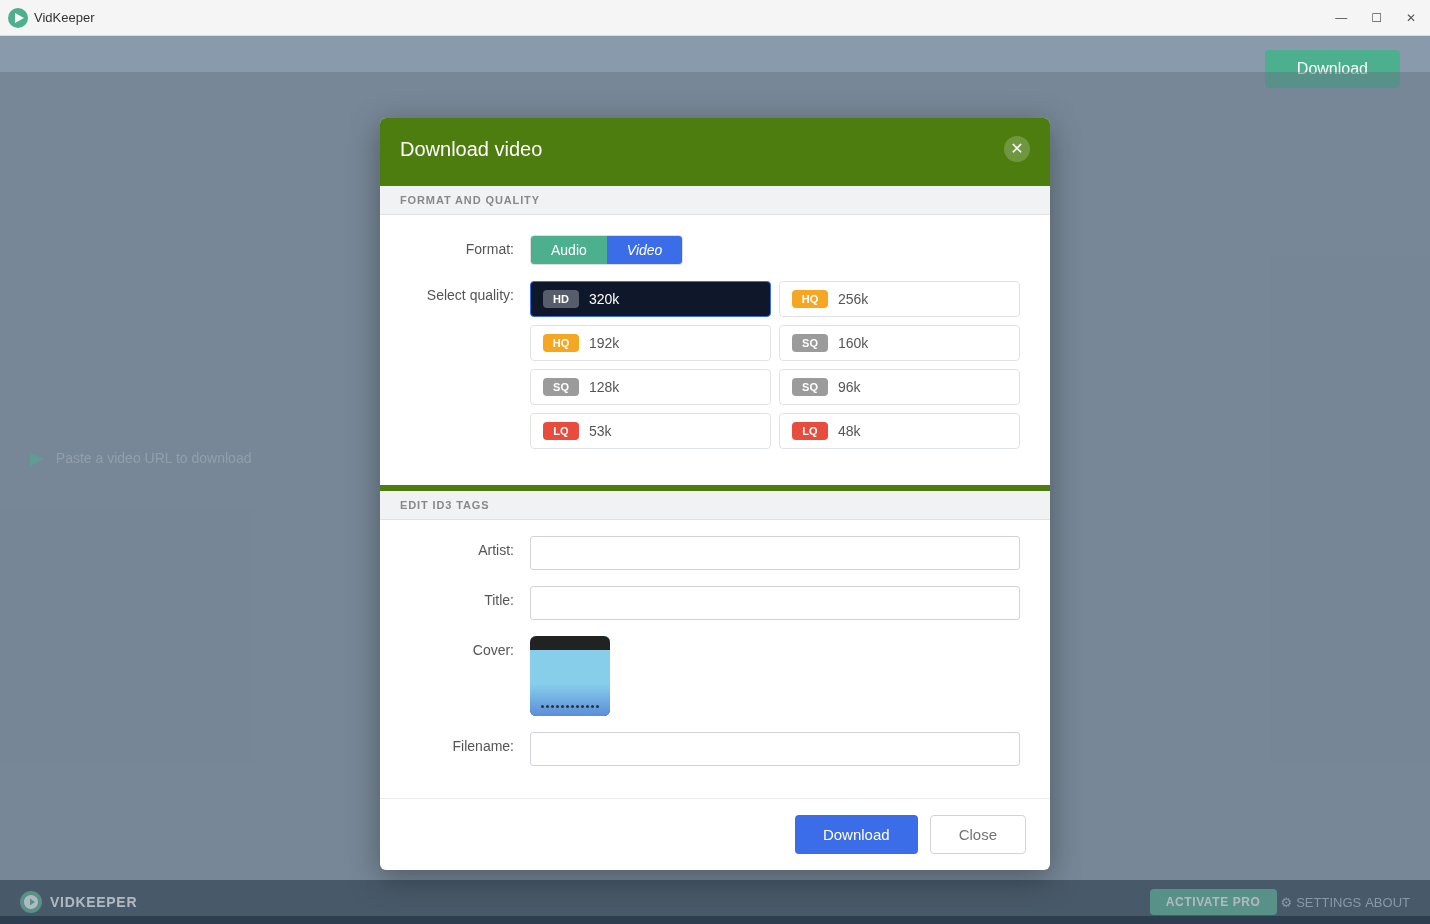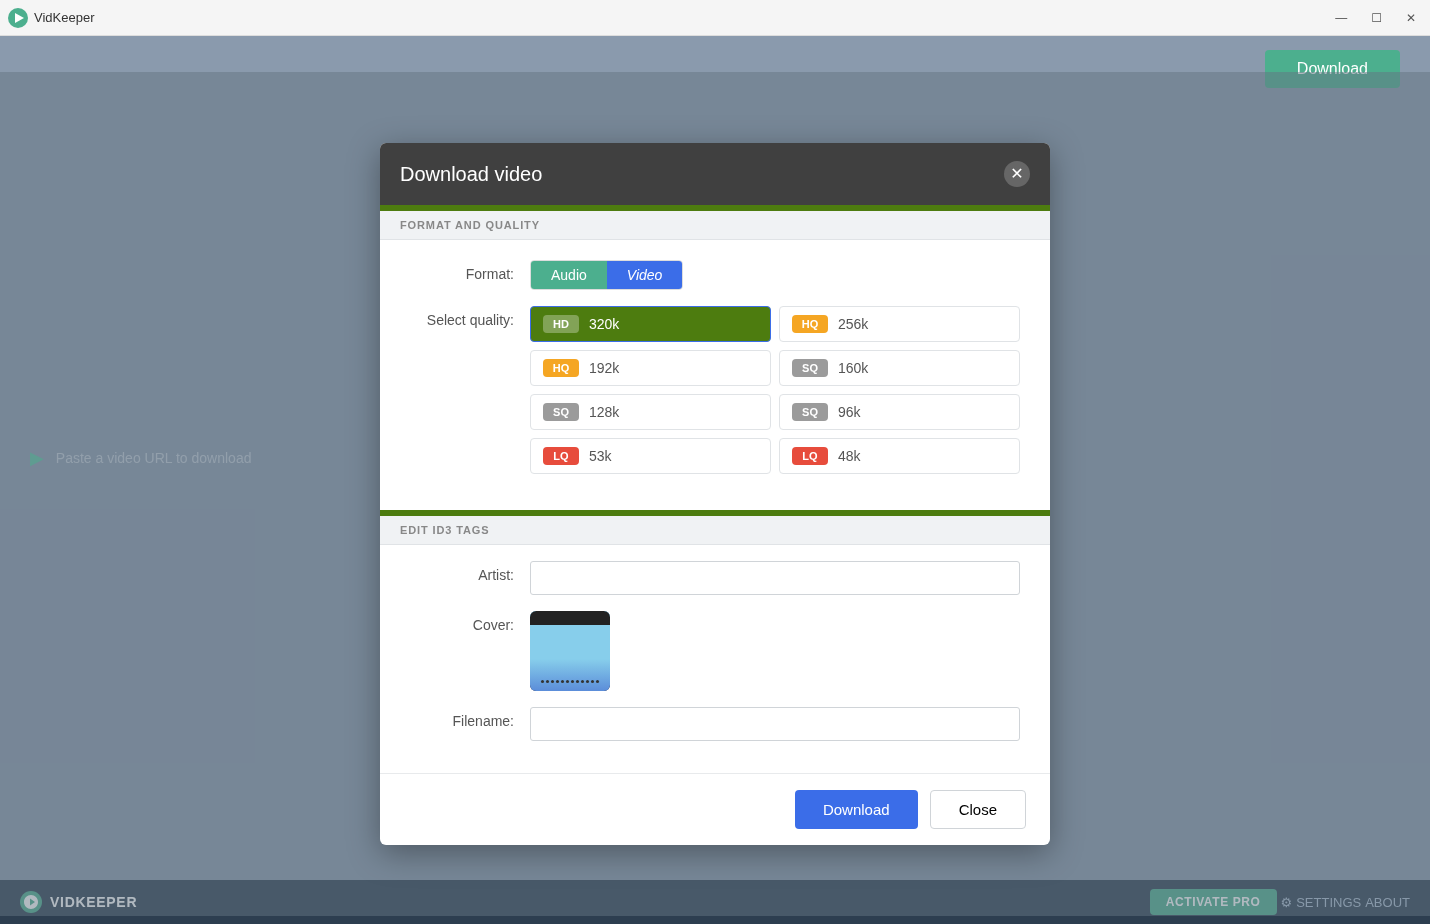--- a/index.html
+++ b/index.html
@@ -110,21 +110,21 @@
 
     
     .dialog {
       background: white;
       border-radius: 6px;
       width: 670px;
       box-shadow: 0 8px 32px rgba(0,0,0,0.35);
       overflow: hidden;
     }
     .dialog-header {
-      background: #404040;
+      background: #4d7c0f;
       color: white;
       padding: 18px 20px;
       display: flex;
       align-items: center;
       justify-content: space-between;
     }
     .dialog-header-title {
       font-size: 20px;
       font-weight: 500;
     }
@@ -214,21 +214,21 @@
       align-items: center;
       border: 1px solid #e0e3e6;
       border-radius: 4px;
       padding: 8px 12px;
       cursor: pointer;
       background: white;
       gap: 10px;
     }
     .quality-item.selected {
       border-color: #3b6de8;
-      background: #4d7c0f;
+      background: #0f172a;
     }
     .quality-item.selected .quality-label-text {
       color: white;
     }
     .quality-badge {
       border-radius: 4px;
       padding: 3px 6px;
       font-size: 11px;
       font-weight: 700;
       color: white;
@@ -323,21 +323,21 @@
       color: white;
       border: none;
       padding: 10px 28px;
       border-radius: 4px;
       font-size: 15px;
       cursor: pointer;
       font-weight: 500;
     }
     .btn-close {
       background: white;
-      color: #000000;
+      color: #737373;
       border: 1px solid #d0d4d8;
       padding: 10px 28px;
       border-radius: 4px;
       font-size: 15px;
       cursor: pointer;
     }
 
     
     .bottom-bar {
       background: #2d3e50;
@@ -505,20 +505,26 @@
 
       <div class="id3-body">
 
         <div class="form-row">
           <div class="form-label">Artist:</div>
           <div class="form-content">
             <input class="text-input" type="text" value="" style="">
           </div>
         </div>
 
+        <div class="form-row">
+          <div class="form-label">Title:</div>
+          <div class="form-content">
+            <input class="text-input" type="text" value="" style="">
+          </div>
+        </div>
 
 
         <div class="form-row">
           <div class="form-label">Cover:</div>
           <div class="form-content">
             <div class="cover-img">
               <div class="cover-img-inner">
                 <div class="cover-img-bar"></div>
 
                 <div class="cover-img-dots">

